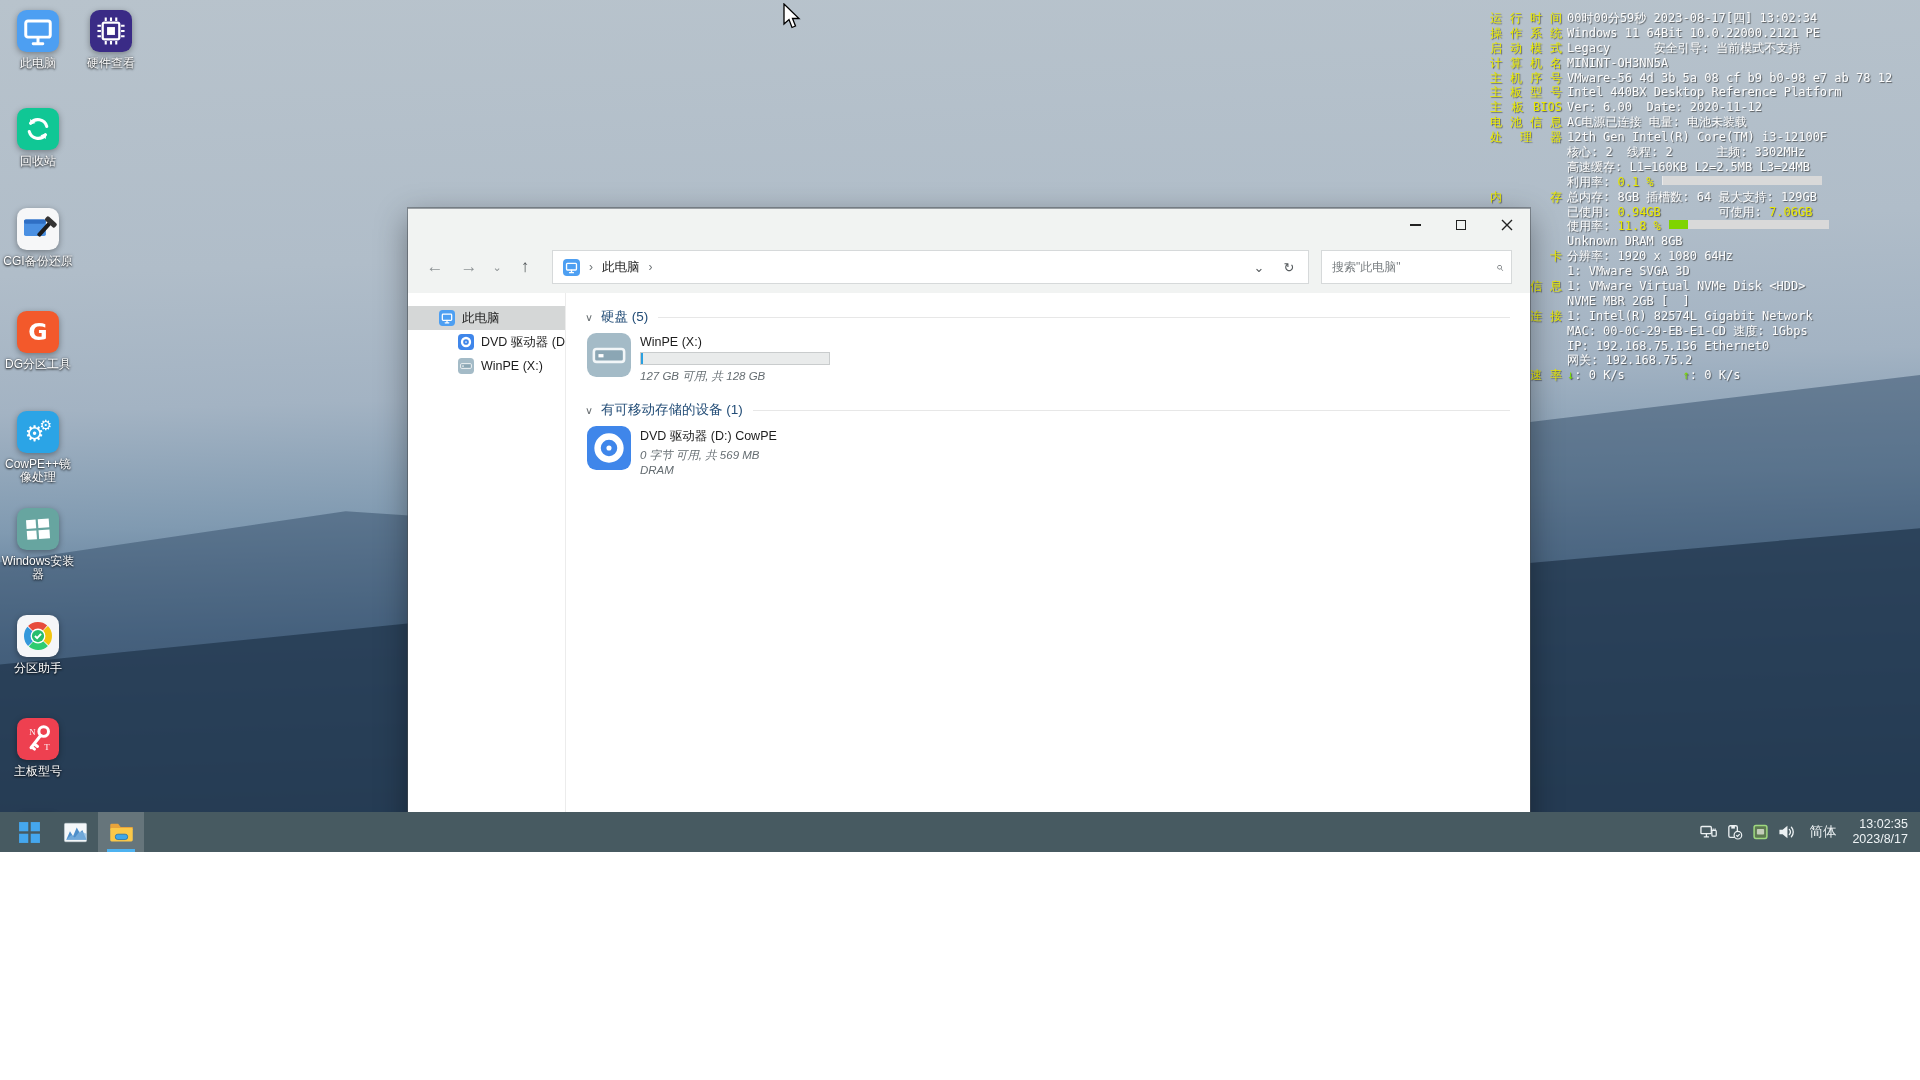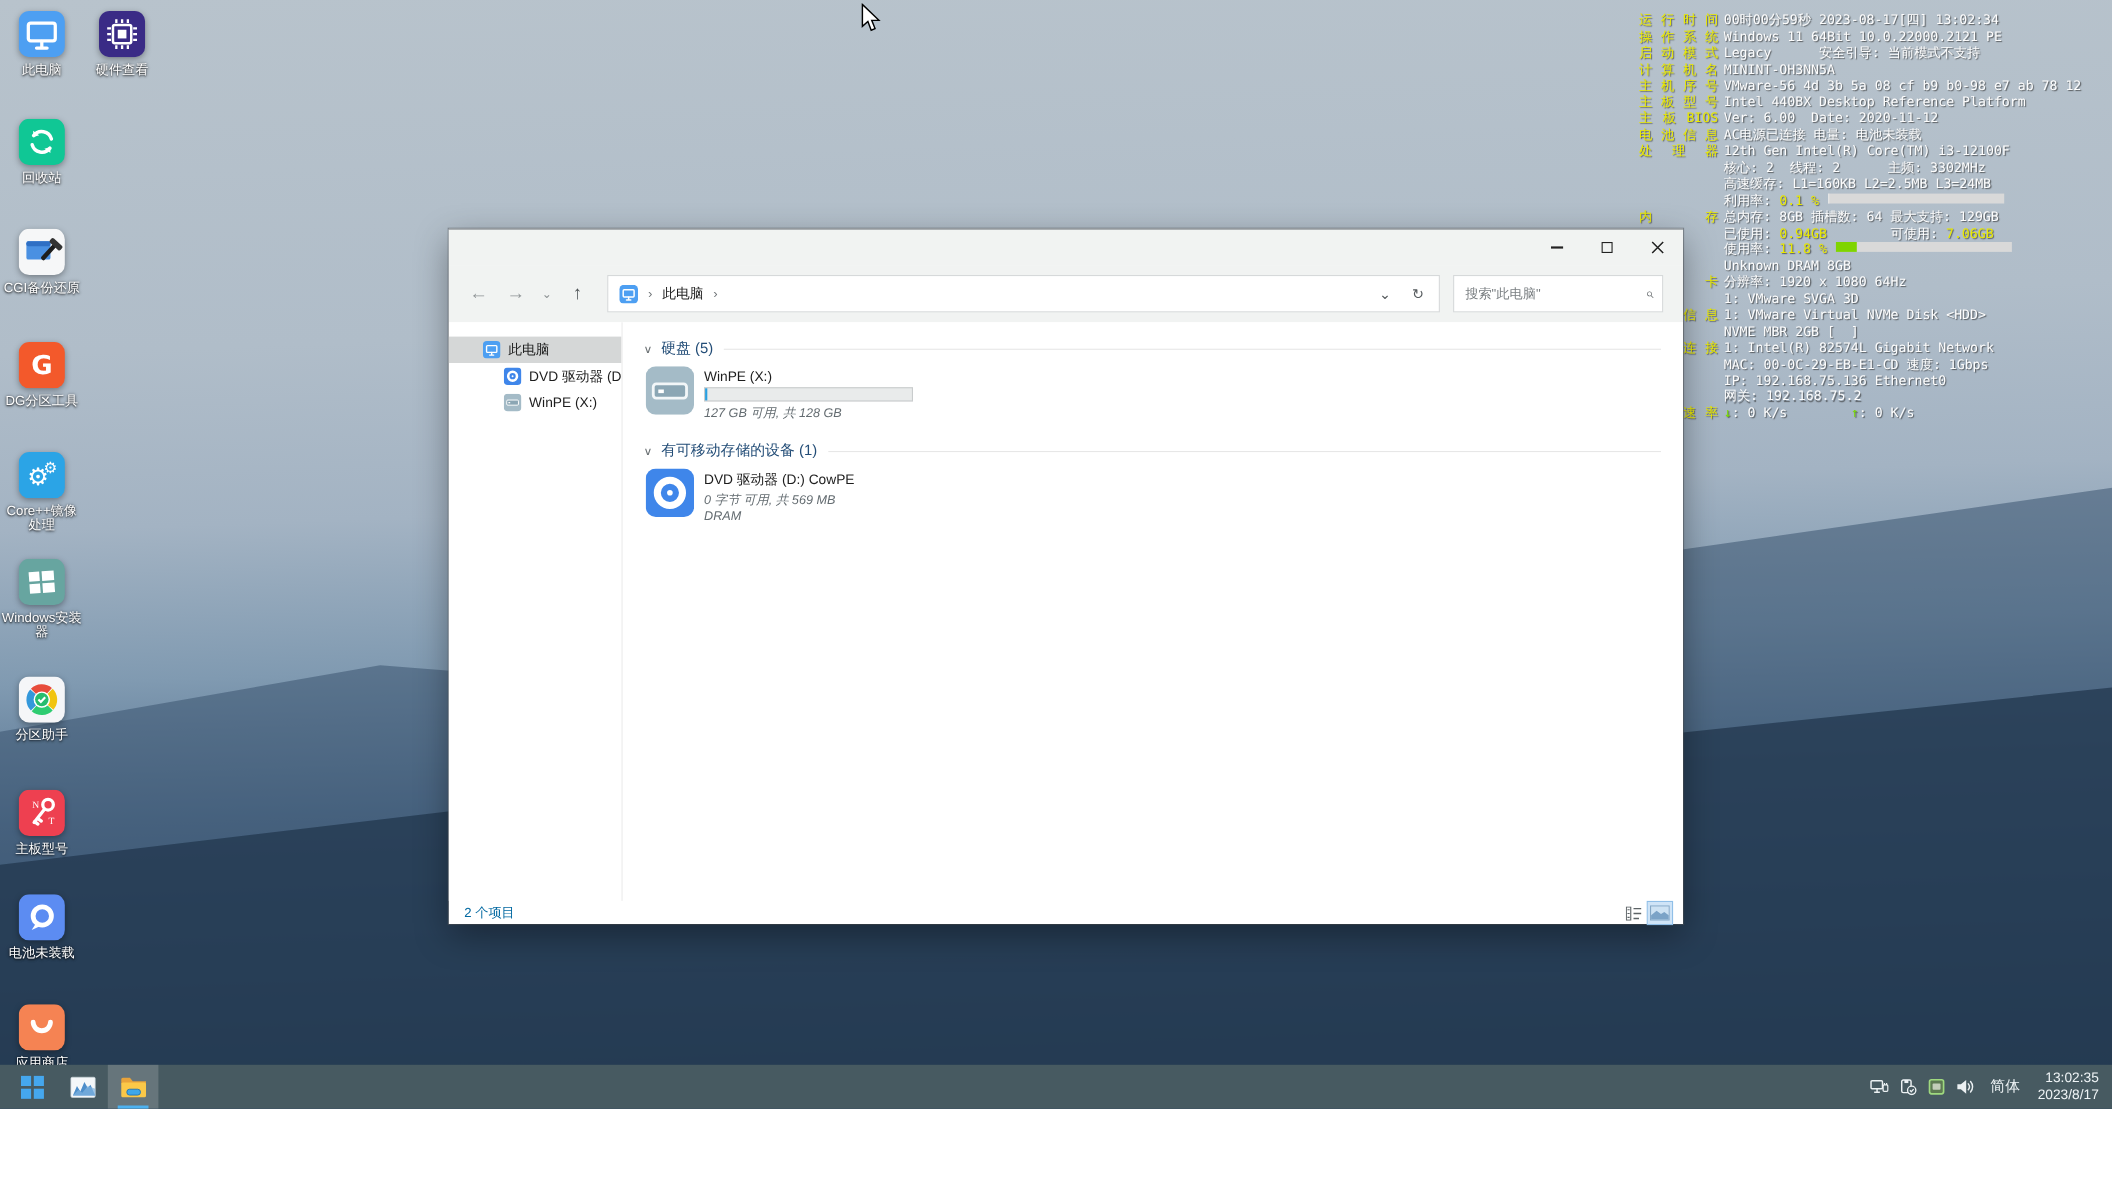--- a/index.html
+++ b/index.html
@@ -1,17 +1,17 @@
 <!DOCTYPE html>
 <html><head>
 <meta charset="utf-8">
 <style>
   * { margin:0; padding:0; box-sizing:border-box; }
   html,body { width:1920px; height:1080px; overflow:hidden; font-family:"Liberation Sans",sans-serif; }
-  #stage { position:relative; width:1920px; height:1008px; overflow:hidden; background:linear-gradient(178deg,#b8c3cc 0%,#b0bdc9 30%,#a3b3c3 45%,#809ab1 58%,#54718f 70%,#3a5674 82%,#273e58 92%,#1f3148 100%);padding-left:12px; }
+  #stage { position:relative; width:1920px; height:852px; overflow:hidden; background:linear-gradient(178deg,#b8c3cc 0%,#b0bdc9 30%,#a3b3c3 45%,#809ab1 58%,#54718f 70%,#3a5674 82%,#273e58 92%,#1f3148 100%);padding-left:12px; }
   .ridge1 { position:absolute; left:0; top:0; width:100%; height:100%; background:#3a546f; opacity:.55; clip-path:polygon(0 66%,18% 60%,38% 63%,58% 55%,78% 50%,100% 44%,100% 100%,0 100%); }
   .ridge2 { position:absolute; left:0; top:0; width:100%; height:100%; background:#22374e; opacity:.75; clip-path:polygon(0 78%,22% 73%,45% 76%,70% 68%,100% 62%,100% 100%,0 100%); }
 
   
   .dicon { position:absolute; width:76px; text-align:center; cursor:default; z-index:2; }
   .dicon .ic { width:42px; height:42px; margin:0 auto; display:block; filter:drop-shadow(0 2px 3px rgba(0,0,0,.35)); }
   .dicon .lbl { margin-top:5px; font-size:12px; line-height:13px; color:#fff; text-shadow:0 1px 2px rgba(0,0,0,.85),0 0 3px rgba(0,0,0,.5); word-break:break-all; }
 
   
   #hwinfo { position:absolute; left:1490px; top:11px; width:430px; z-index:1;
@@ -137,21 +137,21 @@
             <text x="24" y="33.5" font-size="27" font-weight="bold" fill="#fff" text-anchor="middle" font-family="DejaVu Sans,sans-serif">G</text>
           </svg></span>
         <div class="lbl">DG分区工具</div>
       </div>
       <div class="dicon" style="left: 0px; top: 411px;">
         <span class="ic"><svg viewBox="0 0 48 48">
             <rect width="48" height="48" rx="11" fill="#2ba4e6"></rect>
             <text x="20" y="34" font-size="25" fill="#fff" text-anchor="middle" font-family="DejaVu Sans,sans-serif">⚙</text>
             <text x="33" y="22" font-size="16" fill="#fff" text-anchor="middle" font-family="DejaVu Sans,sans-serif">⚙</text>
           </svg></span>
-        <div class="lbl">Core++镜像处理</div>
+        <div class="lbl">CowPE++镜像处理</div>
       </div>
       <div class="dicon" style="left: 0px; top: 508px;">
         <span class="ic"><svg viewBox="0 0 48 48">
             <rect width="48" height="48" rx="11" fill="#67a5a0"></rect>
             <g fill="#fff" transform="rotate(-4 24 24)">
               <rect x="11" y="13" width="11" height="10"></rect>
               <rect x="24.5" y="13" width="12.5" height="10"></rect>
               <rect x="11" y="25.5" width="11" height="10"></rect>
               <rect x="24.5" y="25.5" width="12.5" height="10"></rect>
             </g>

